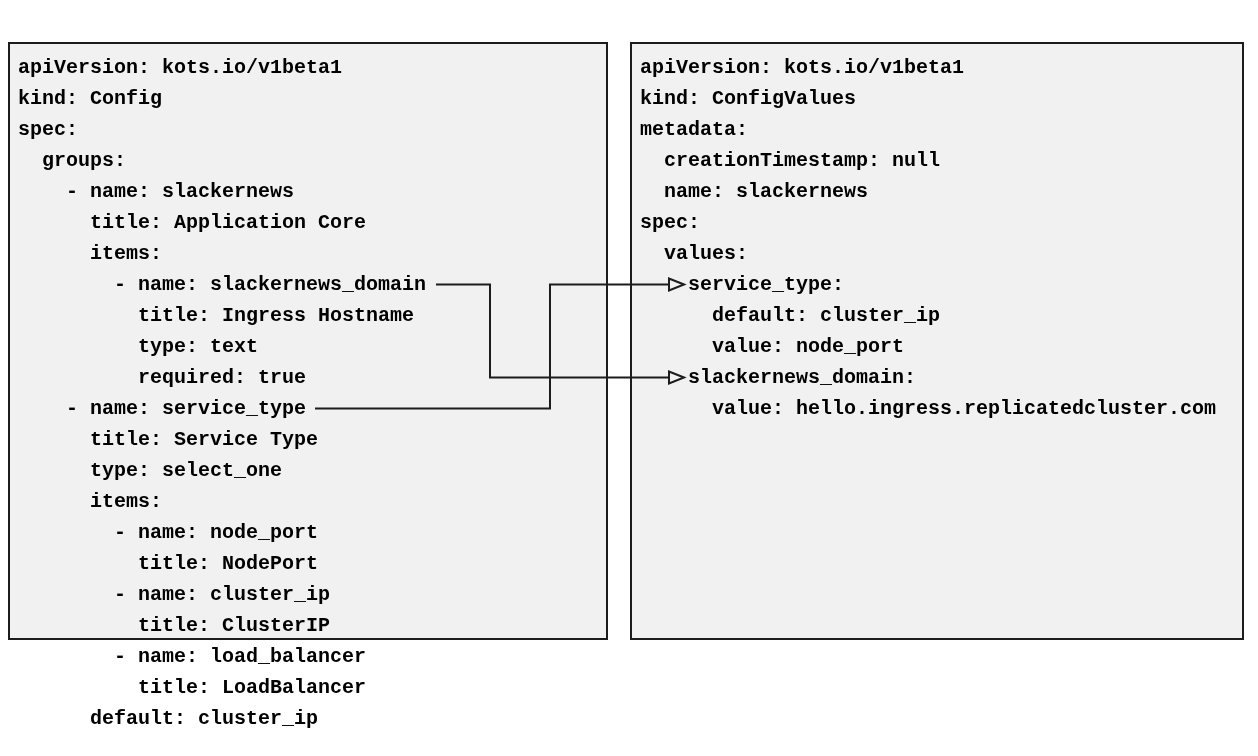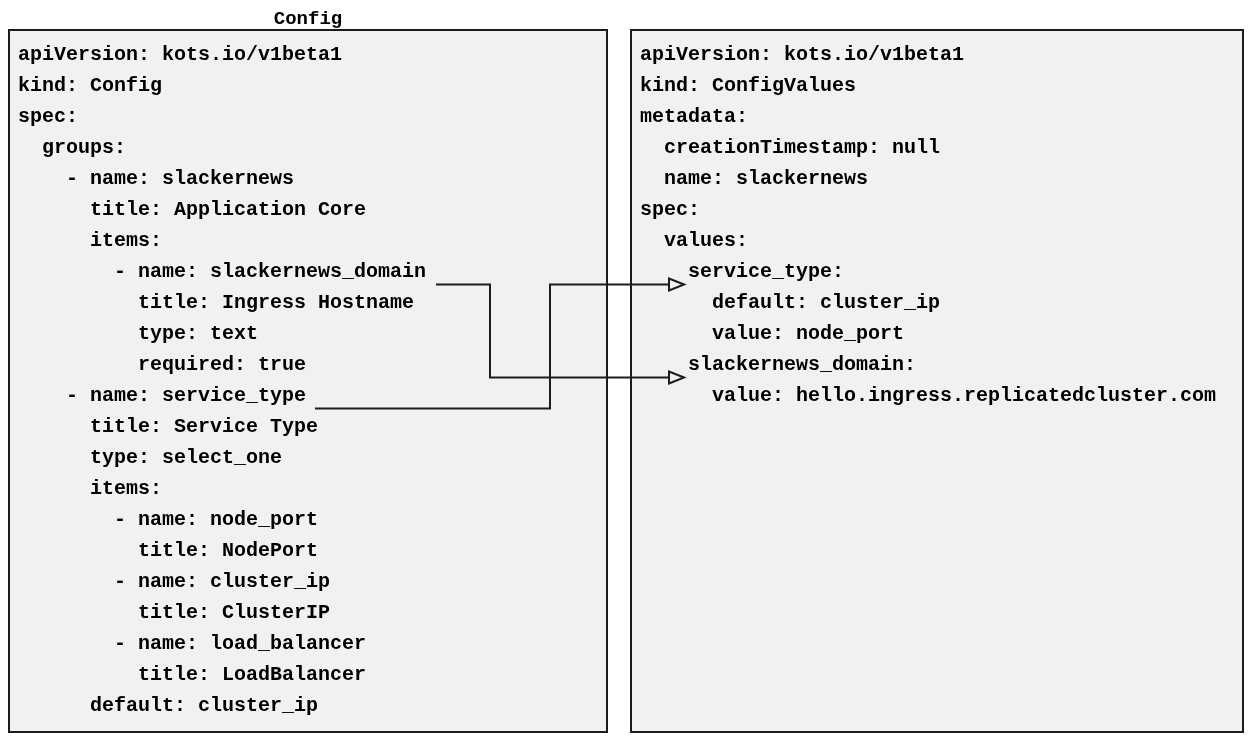--- a/index.html
+++ b/index.html
@@ -24,22 +24,22 @@
     font-size: 19px;
     line-height: 26px;
     font-weight: bold;
     color: #000000;
     letter-spacing: 0;
   }
   #title-left  { left: 8px;   width: 600px; }
   #title-right { left: 630px; width: 614px; }
   .panel {
     position: absolute;
-    top: 29px;
-    height: 704px;
+    top: 42px;
+    height: 598px;
     background: #f1f1f1;
     border: 2px solid #1c1c1c;
     box-sizing: border-box;
   }
   #panel-left  { left: 8px;   width: 600px; }
   #panel-right { left: 630px; width: 614px; }
   .panel pre {
     margin: 0;
     padding: 8px 0 0 8px;
     font-family: "Liberation Mono", "DejaVu Sans Mono", monospace;
@@ -67,21 +67,20 @@
     stroke: #1c1c1c;
     stroke-width: 2;
     stroke-linejoin: miter;
   }
 </style>
 </head>
 <body>
 
 <div class="canvas">
 
-  <div id="title-left" class="panel-title">Config</div>
 
 
   <div id="panel-left" class="panel">
     <pre>apiVersion: kots.io/v1beta1
 kind: Config
 spec:
   groups:
     - name: slackernews
       title: Application Core
       items:

